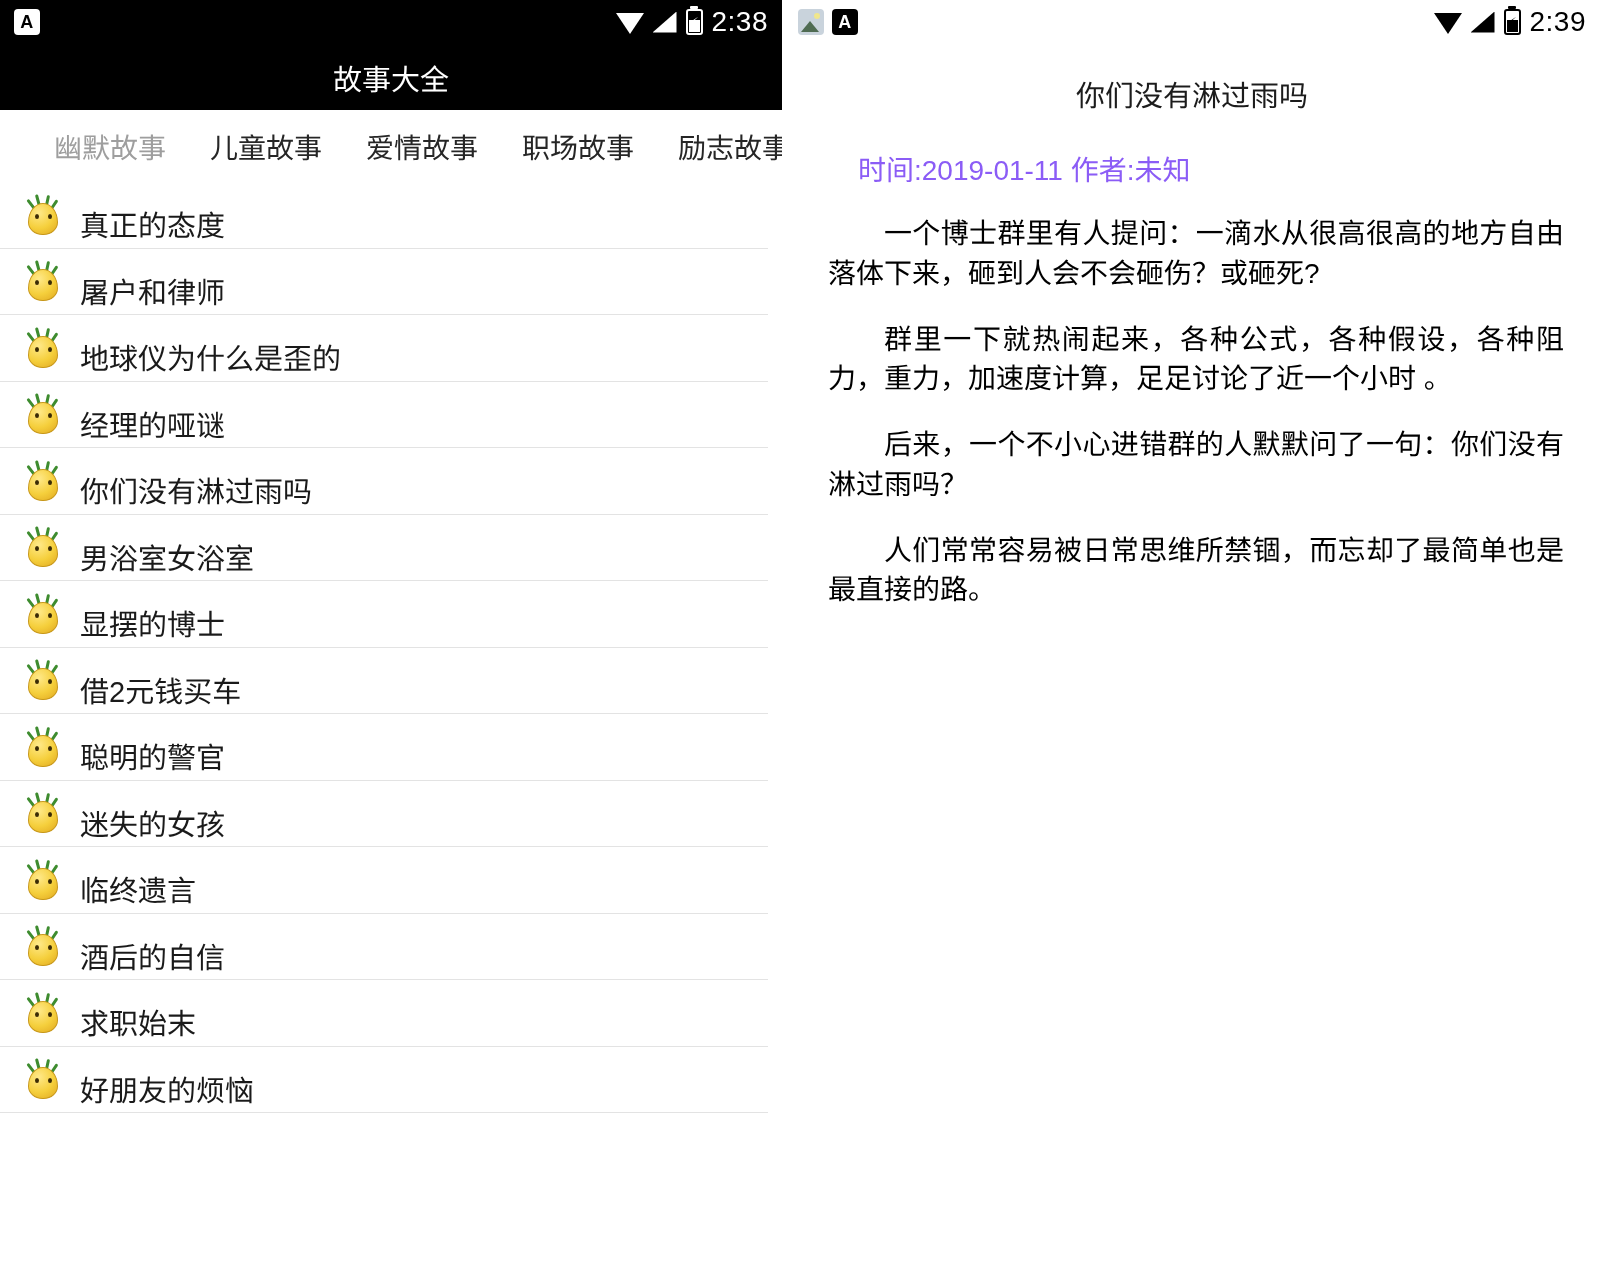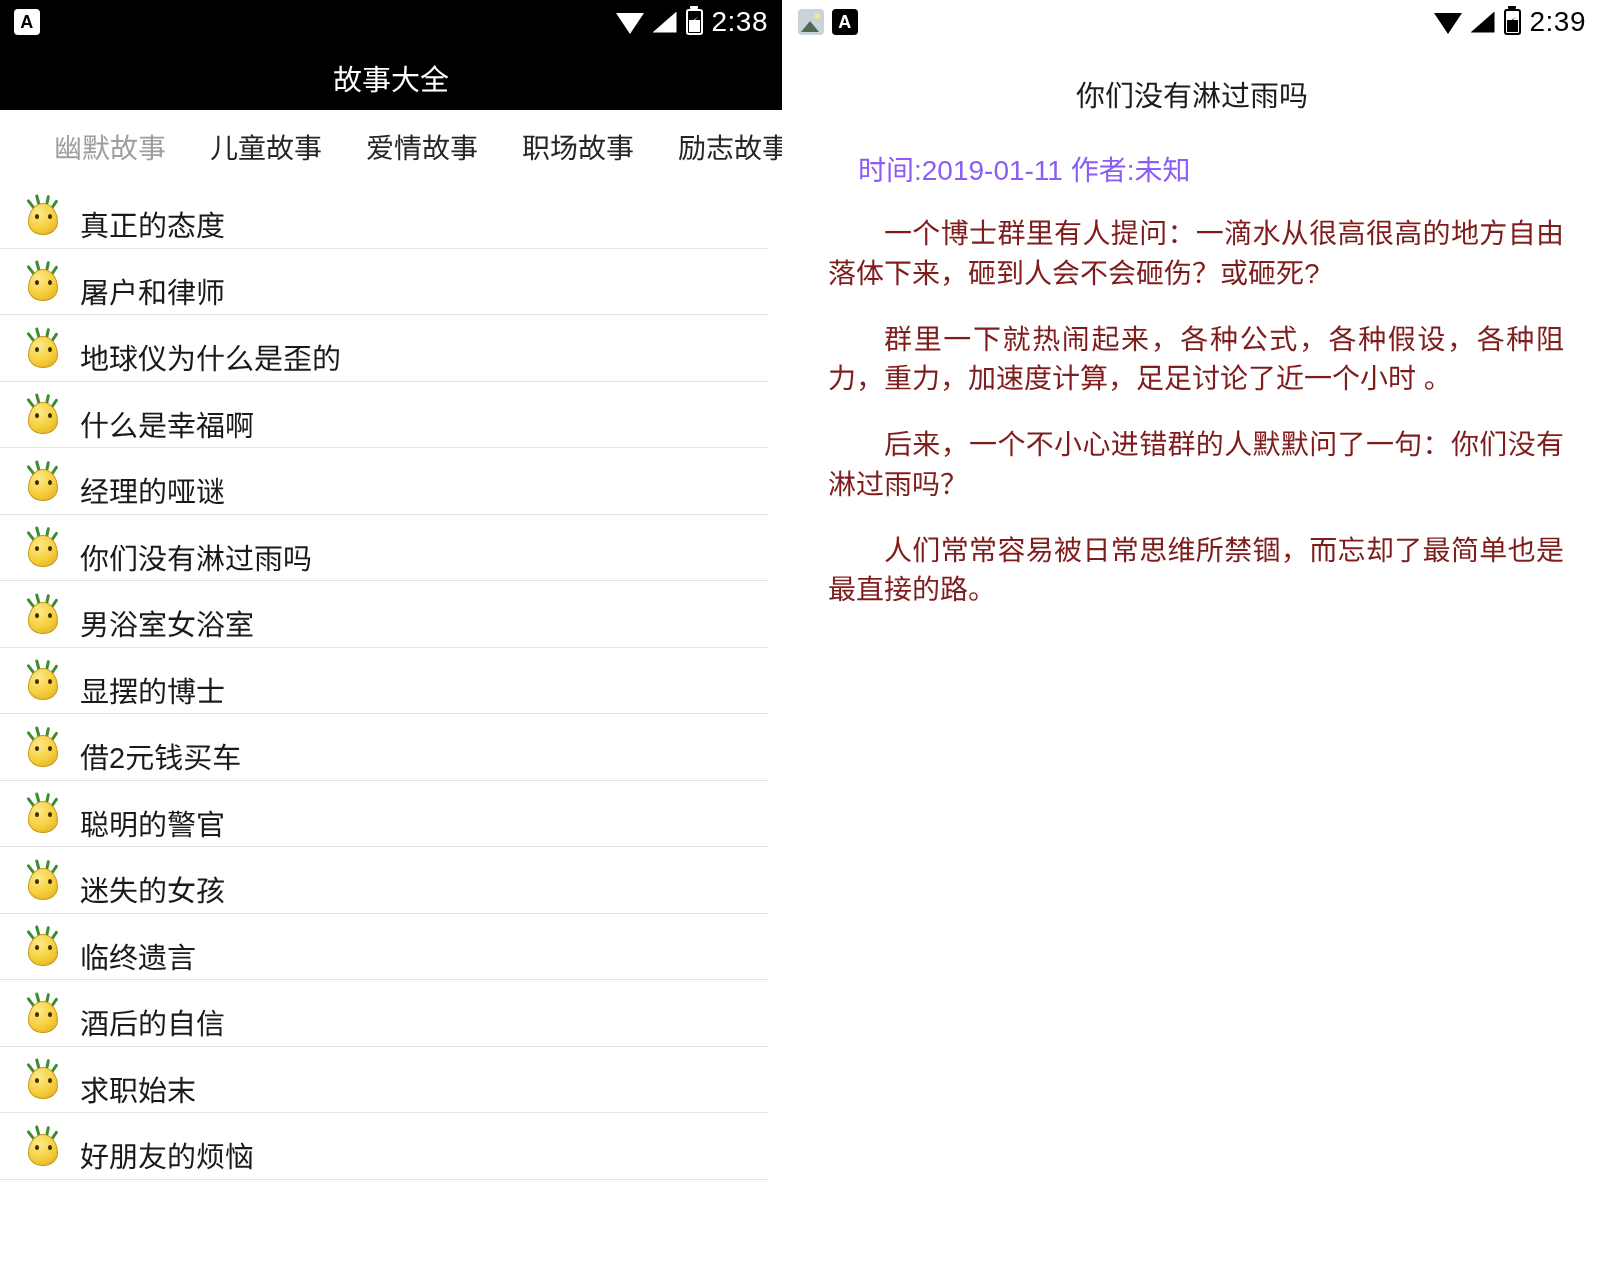--- a/index.html
+++ b/index.html
@@ -226,21 +226,21 @@
     margin-top: 28px;
   }
   .article-meta {
     font-size: 28px;
     color: #8b5cf6;
     margin: 34px 0 12px 52px;
   }
   .article-p {
     font-size: 28px;
     line-height: 1.42;
-    color: #7f1d1d;
+    color: #000000;
     margin-top: 26px;
     text-indent: 2em;
     text-align: justify;
     padding: 0 14px 0 22px;
   }
 </style>
 </head>
 <body>
 
 <div class="screens">
@@ -322,36 +322,20 @@
             </span>
           <span class="body"></span>
           <span class="eyes">
               <b></b>
               <b></b>
             </span>
         </span>
         <span class="story-title">地球仪为什么是歪的</span>
       </div>
 
-      <div class="story-row">
-        <span class="story-icon">
-          <span class="leaf">
-              <i></i>
-              <i></i>
-              <i></i>
-              <i></i>
-            </span>
-          <span class="body"></span>
-          <span class="eyes">
-              <b></b>
-              <b></b>
-            </span>
-        </span>
-        <span class="story-title">什么是幸福啊</span>
-      </div>
 
       <div class="story-row">
         <span class="story-icon">
           <span class="leaf">
               <i></i>
               <i></i>
               <i></i>
               <i></i>
             </span>
           <span class="body"></span>

